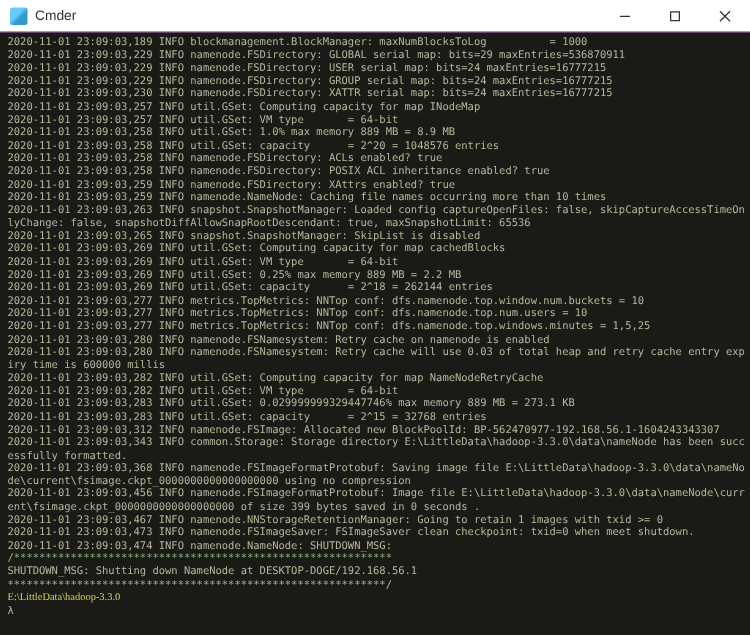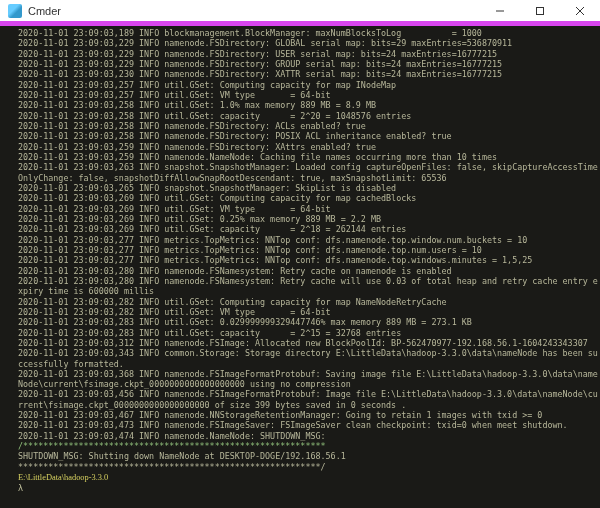--- a/index.html
+++ b/index.html
@@ -11,41 +11,41 @@
     background: #222;
   }
   .titlebar {
     height: 26px;
     background: #fff;
     display: flex;
     align-items: center;
     padding: 0 0 0 8px;
     font-size: 11px;
     color: #333;
-    border-bottom: 5px solid #d946ef;
+    border-bottom: 1px solid #d946ef;
   }
   .titlebar .icon {
     width: 14px; height: 14px; margin-right: 6px;
     background: linear-gradient(135deg,#6cf 40%,#39c 60%);
     border-radius: 2px;
     display:inline-block;
   }
   .titlebar .spacer { flex: 1; }
   .winbtn {
     width: 40px; height: 26px; display:flex; align-items:center; justify-content:center;
     font-size: 12px; color:#555;
   }
   .winbtn svg { stroke:#333; }
   .terminal {
     width: 600px;
     height: 482px;
     background: #1a1a17;
     overflow-y: auto;
     overflow-x: hidden;
-    padding: 2px 2px 2px 18px;
+    padding: 2px 2px 2px 6px;
     font-family: Consolas, "Lucida Console", monospace;
     font-size: 8.4px;
     line-height: 1.23;
     color: #b7b79a;
     white-space: pre-wrap;
     word-break: break-all;
   }
   .terminal::-webkit-scrollbar { width: 12px; background:#2a2a26;}
   .terminal::-webkit-scrollbar-thumb { background:#4b4b44;}
   .line { display:block; }

